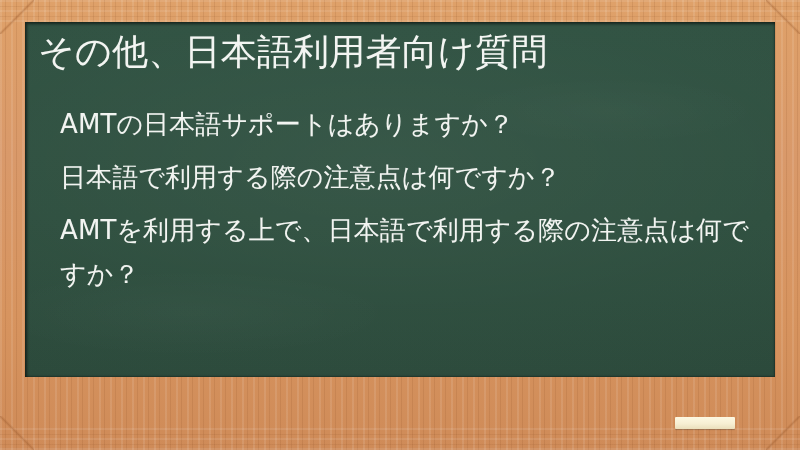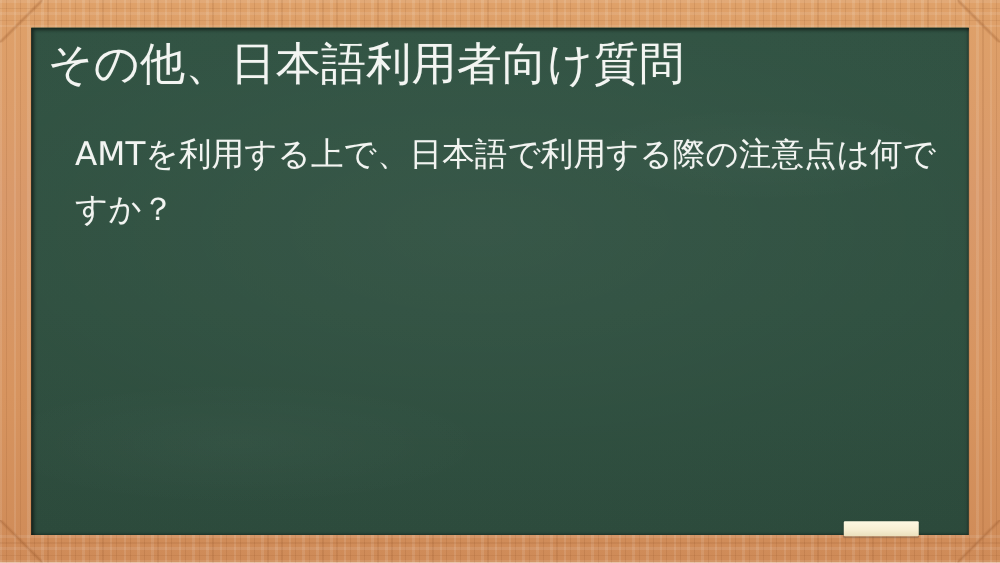--- a/index.html
+++ b/index.html
@@ -72,21 +72,21 @@
   }
   .rail.top { top: 0; height: 22px; }
   .rail.bottom { bottom: 0; height: 22px; }
 
   
   #board {
     position: absolute;
     left: 25px;
     top: 22px;
     width: 750px;
-    height: 406px;
+    height: 355px;
     box-sizing: border-box;
     background:
       radial-gradient(ellipse 120% 95% at 48% 40%,
         rgba(255,255,255,0.045) 0%,
         rgba(255,255,255,0.012) 45%,
         rgba(0,0,0,0.05) 100%),
       linear-gradient(180deg, #305242 0%, #2e4f3f 55%, #2c4b3c 100%);
     box-shadow:
       inset 2px 2px 3px rgba(0,0,0,0.55),
       inset -1px -1px 2px rgba(0,0,0,0.30);
@@ -167,20 +167,22 @@
   <div class="miter tr"></div>
   <div class="miter bl"></div>
   <div class="miter br"></div>
 
   <div id="board">
     <div id="board-content">
 
       <div id="title">その他、日本語利用者向け質問</div>
 
       <ul id="question-list">
+        <li>AMTの日本語サポートはありますか？</li>
+        <li>日本語で利用する際の注意点は何ですか？</li>
         <li>AMTを利用する上で、日本語で利用する際の注意点は何ですか？</li>
       </ul>
 
     </div>
   </div>
 
   <div id="chalk"></div>
 
 </div>
 

